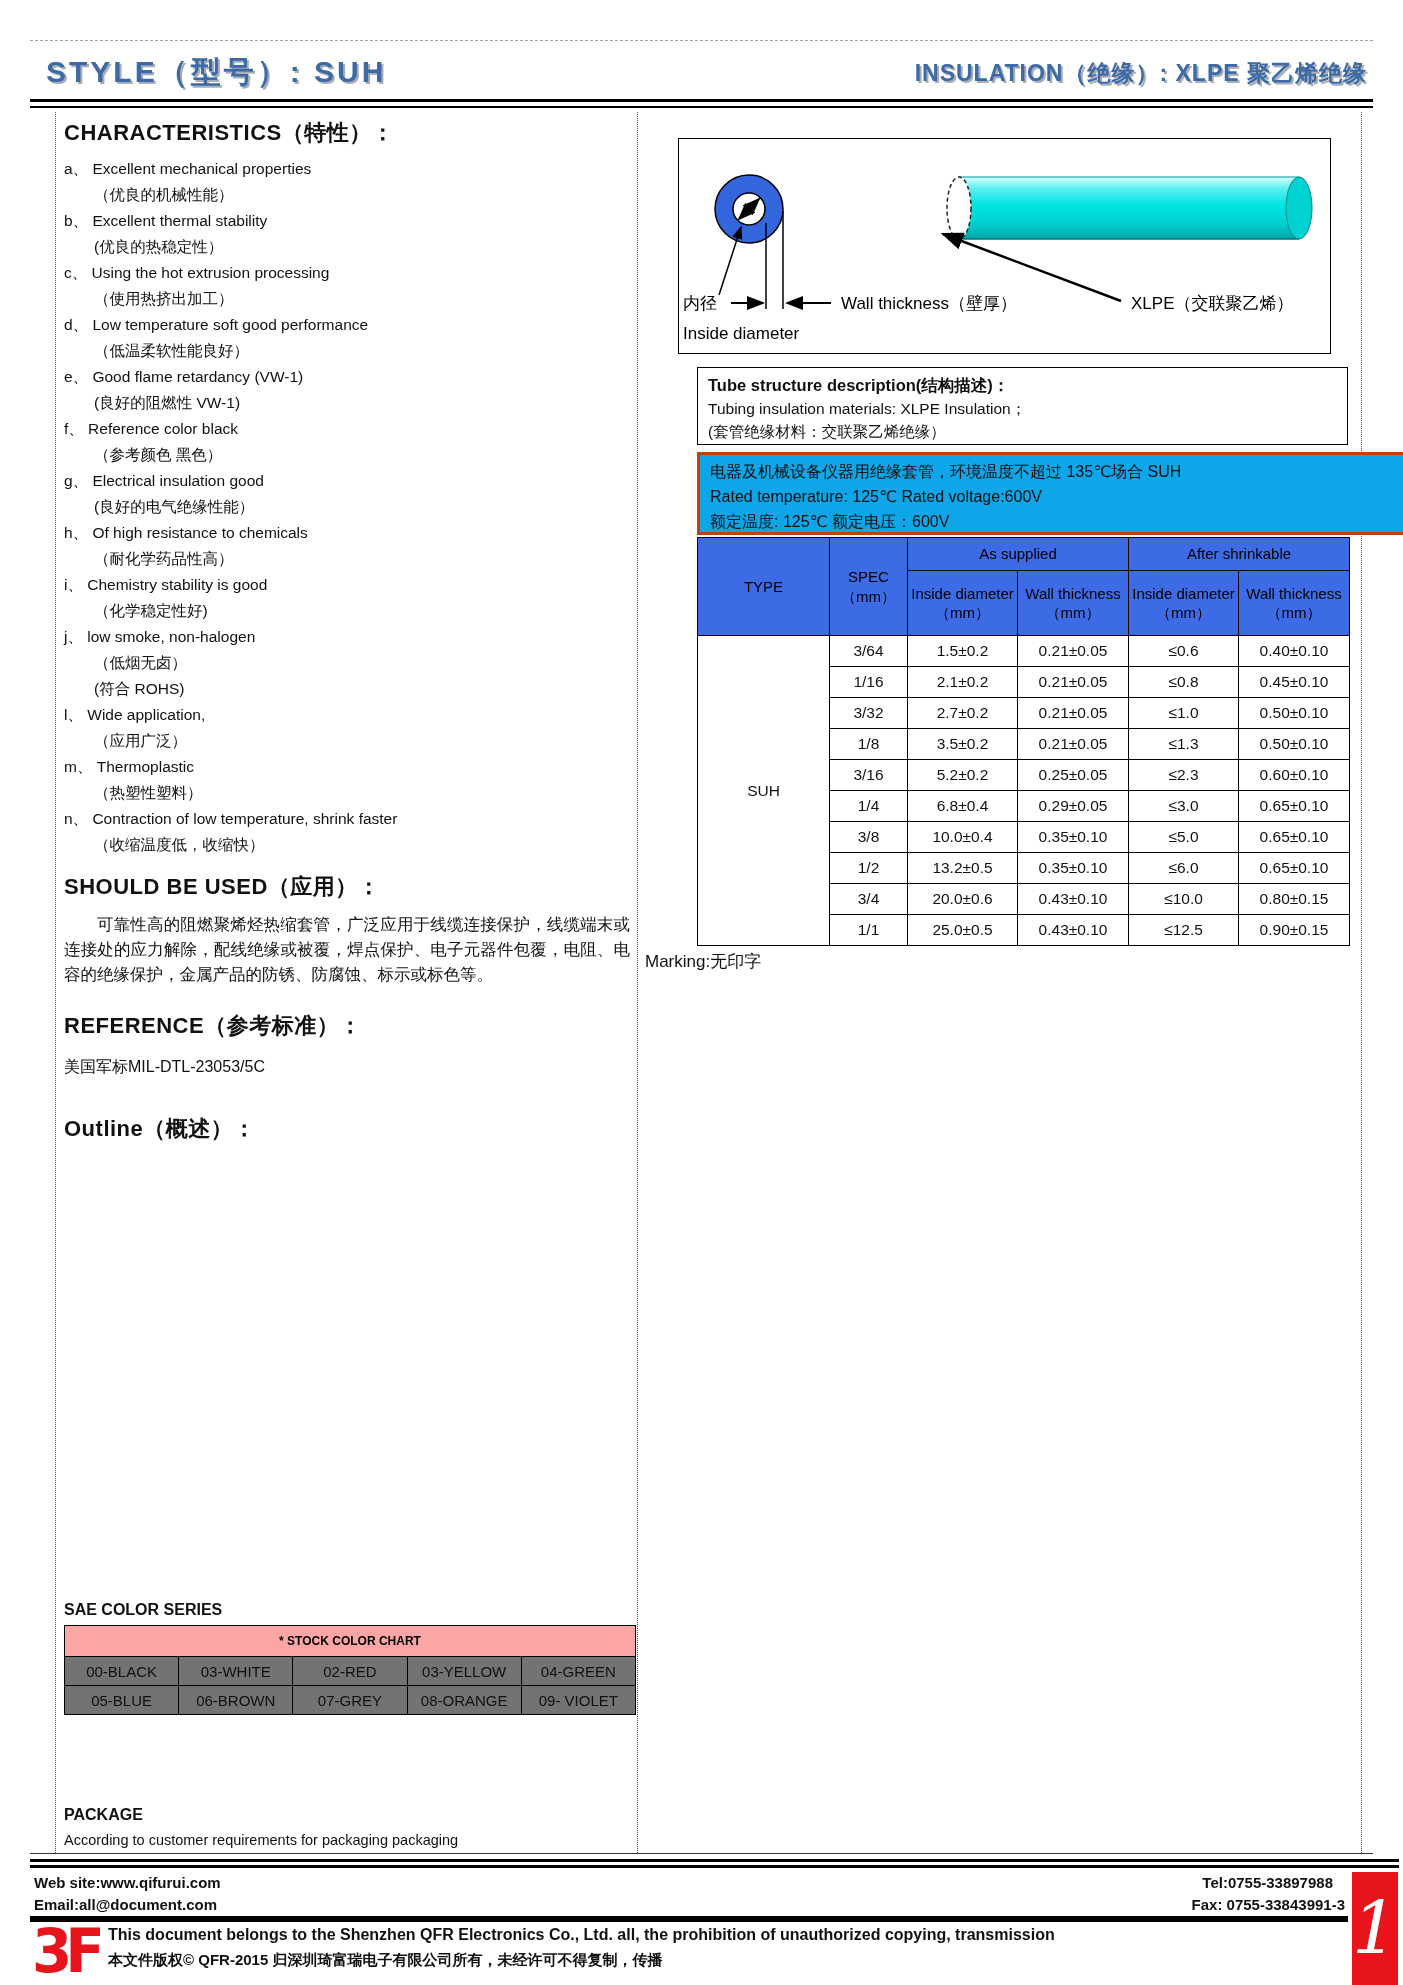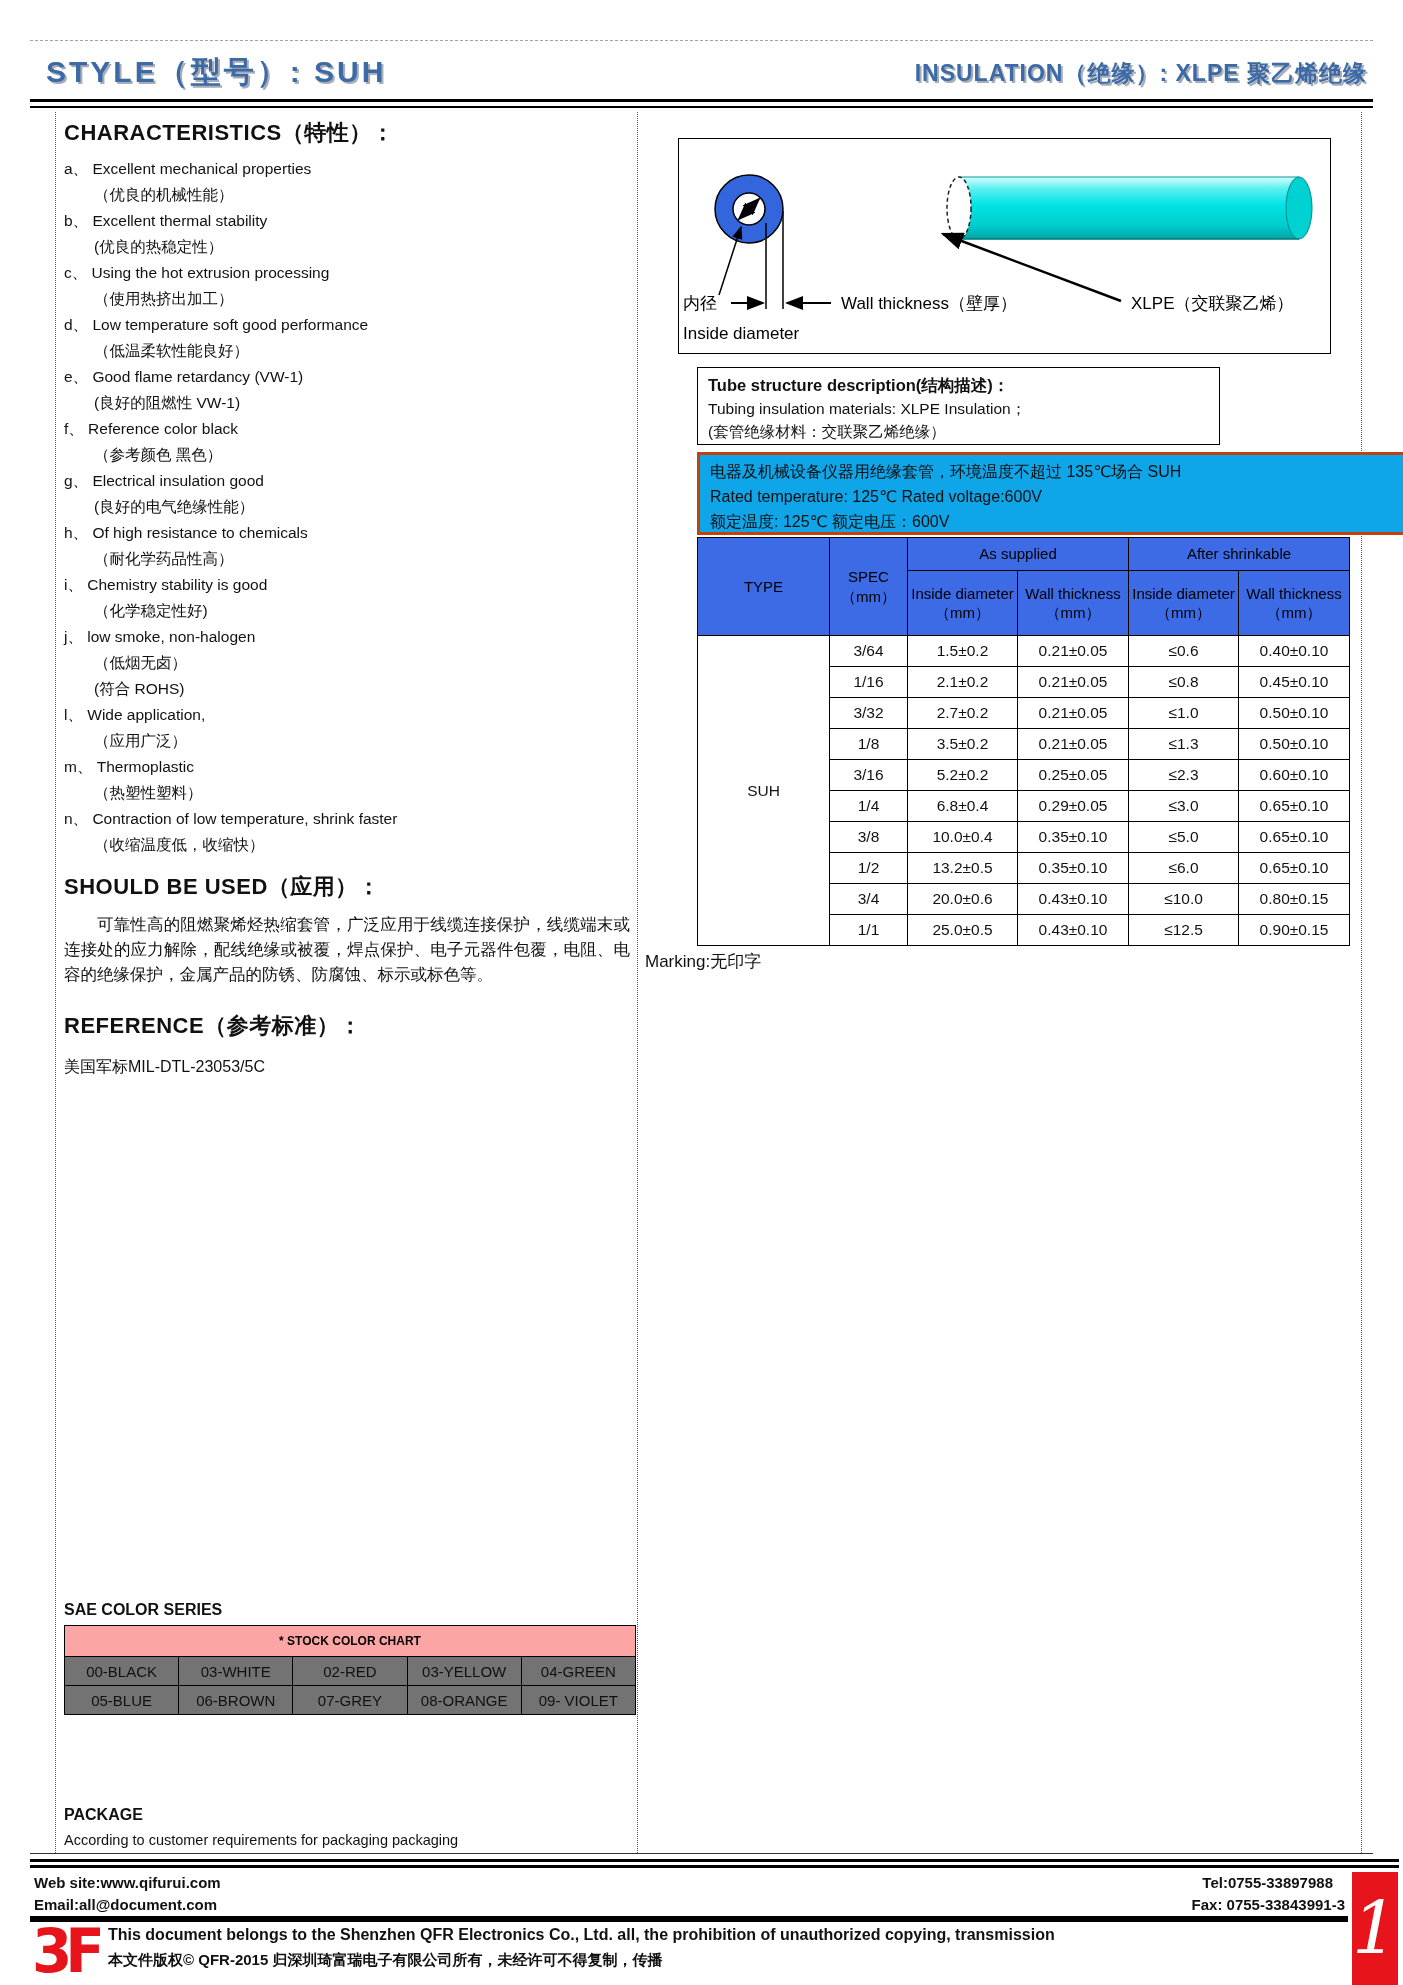--- a/index.html
+++ b/index.html
@@ -33,21 +33,21 @@
   .color-table th,.color-table td{border:1px solid #000;text-align:center;font-size:15px;}
   .color-table th{background:#fca5a5;color:#000;font-weight:bold;height:28px;font-size:12px;}
   .color-table td{height:26px;background:#737373;}
 
   .package{position:absolute;left:64px;top:1806px;width:600px;}
   .pkg-title{font-size:16px;font-weight:bold;}
   .pkg-body{font-size:14.5px;margin-top:8px;}
 
   
   .diagram-box{position:absolute;left:678px;top:138px;width:651px;height:214px;border:1px solid #000;}
-  .desc-box{position:absolute;left:697px;top:367px;width:523px;height:78px;border:1px solid #000;
+  .desc-box{position:absolute;left:697px;top:367px;width:651px;height:78px;border:1px solid #000;
             padding:5px 10px;box-sizing:border-box;}
   .desc-title{font-size:16.5px;font-weight:bold;line-height:24px;}
   .desc-line{font-size:15.5px;line-height:23px;}
   .gray-box{position:absolute;left:697px;top:452px;width:769px;height:83px;background:#0ea5e9;
             border:3px solid #c2410c;padding:4px 10px;box-sizing:border-box;}
   .gray-line{font-size:16px;line-height:25px;color:#101010;}
 
   .spec{position:absolute;left:697px;top:537px;width:652px;table-layout:fixed;}
   .spec th,.spec td{border:1px solid #000;text-align:center;vertical-align:middle;}
   .spec th{background:#3d6be6;color:#000;font-weight:normal;font-size:15px;line-height:1.3;padding:1px 2px;}
@@ -148,20 +148,21 @@
           <div class="char-zh">（收缩温度低，收缩快）</div>
         </div>
     </div>
 
     <div class="h1 mt1">SHOULD BE USED（应用）：</div>
     <p class="para">可靠性高的阻燃聚烯烃热缩套管，广泛应用于线缆连接保护，线缆端末或连接处的应力解除，配线绝缘或被覆，焊点保护、电子元器件包覆，电阻、电容的绝缘保护，金属产品的防锈、防腐蚀、标示或标色等。</p>
 
     <div class="h1 mt2">REFERENCE（参考标准）：</div>
     <div class="ref-body">美国军标MIL-DTL-23053/5C</div>
 
+    <div class="h1 mt3">Outline（概述）：</div>
   </div>
 
   <div class="sae">
     <div class="sae-title">SAE COLOR SERIES</div>
     <table class="color-table">
       <tbody>
           <tr>
             <th colspan="5">* STOCK COLOR CHART</th>
           </tr>
       <tr>

